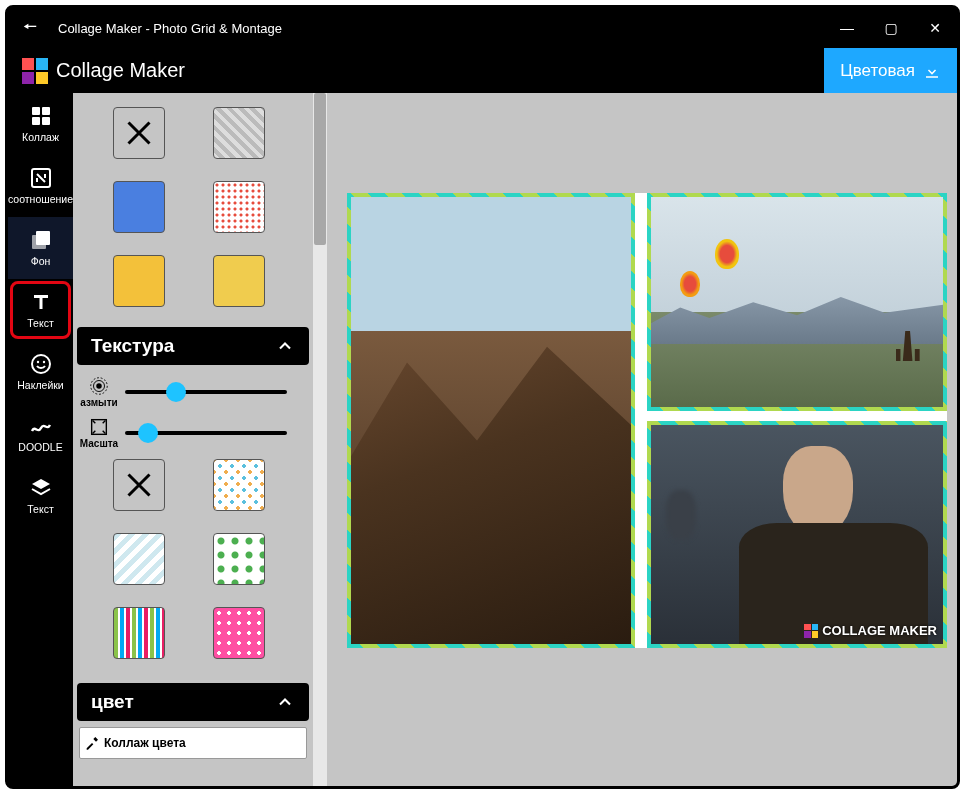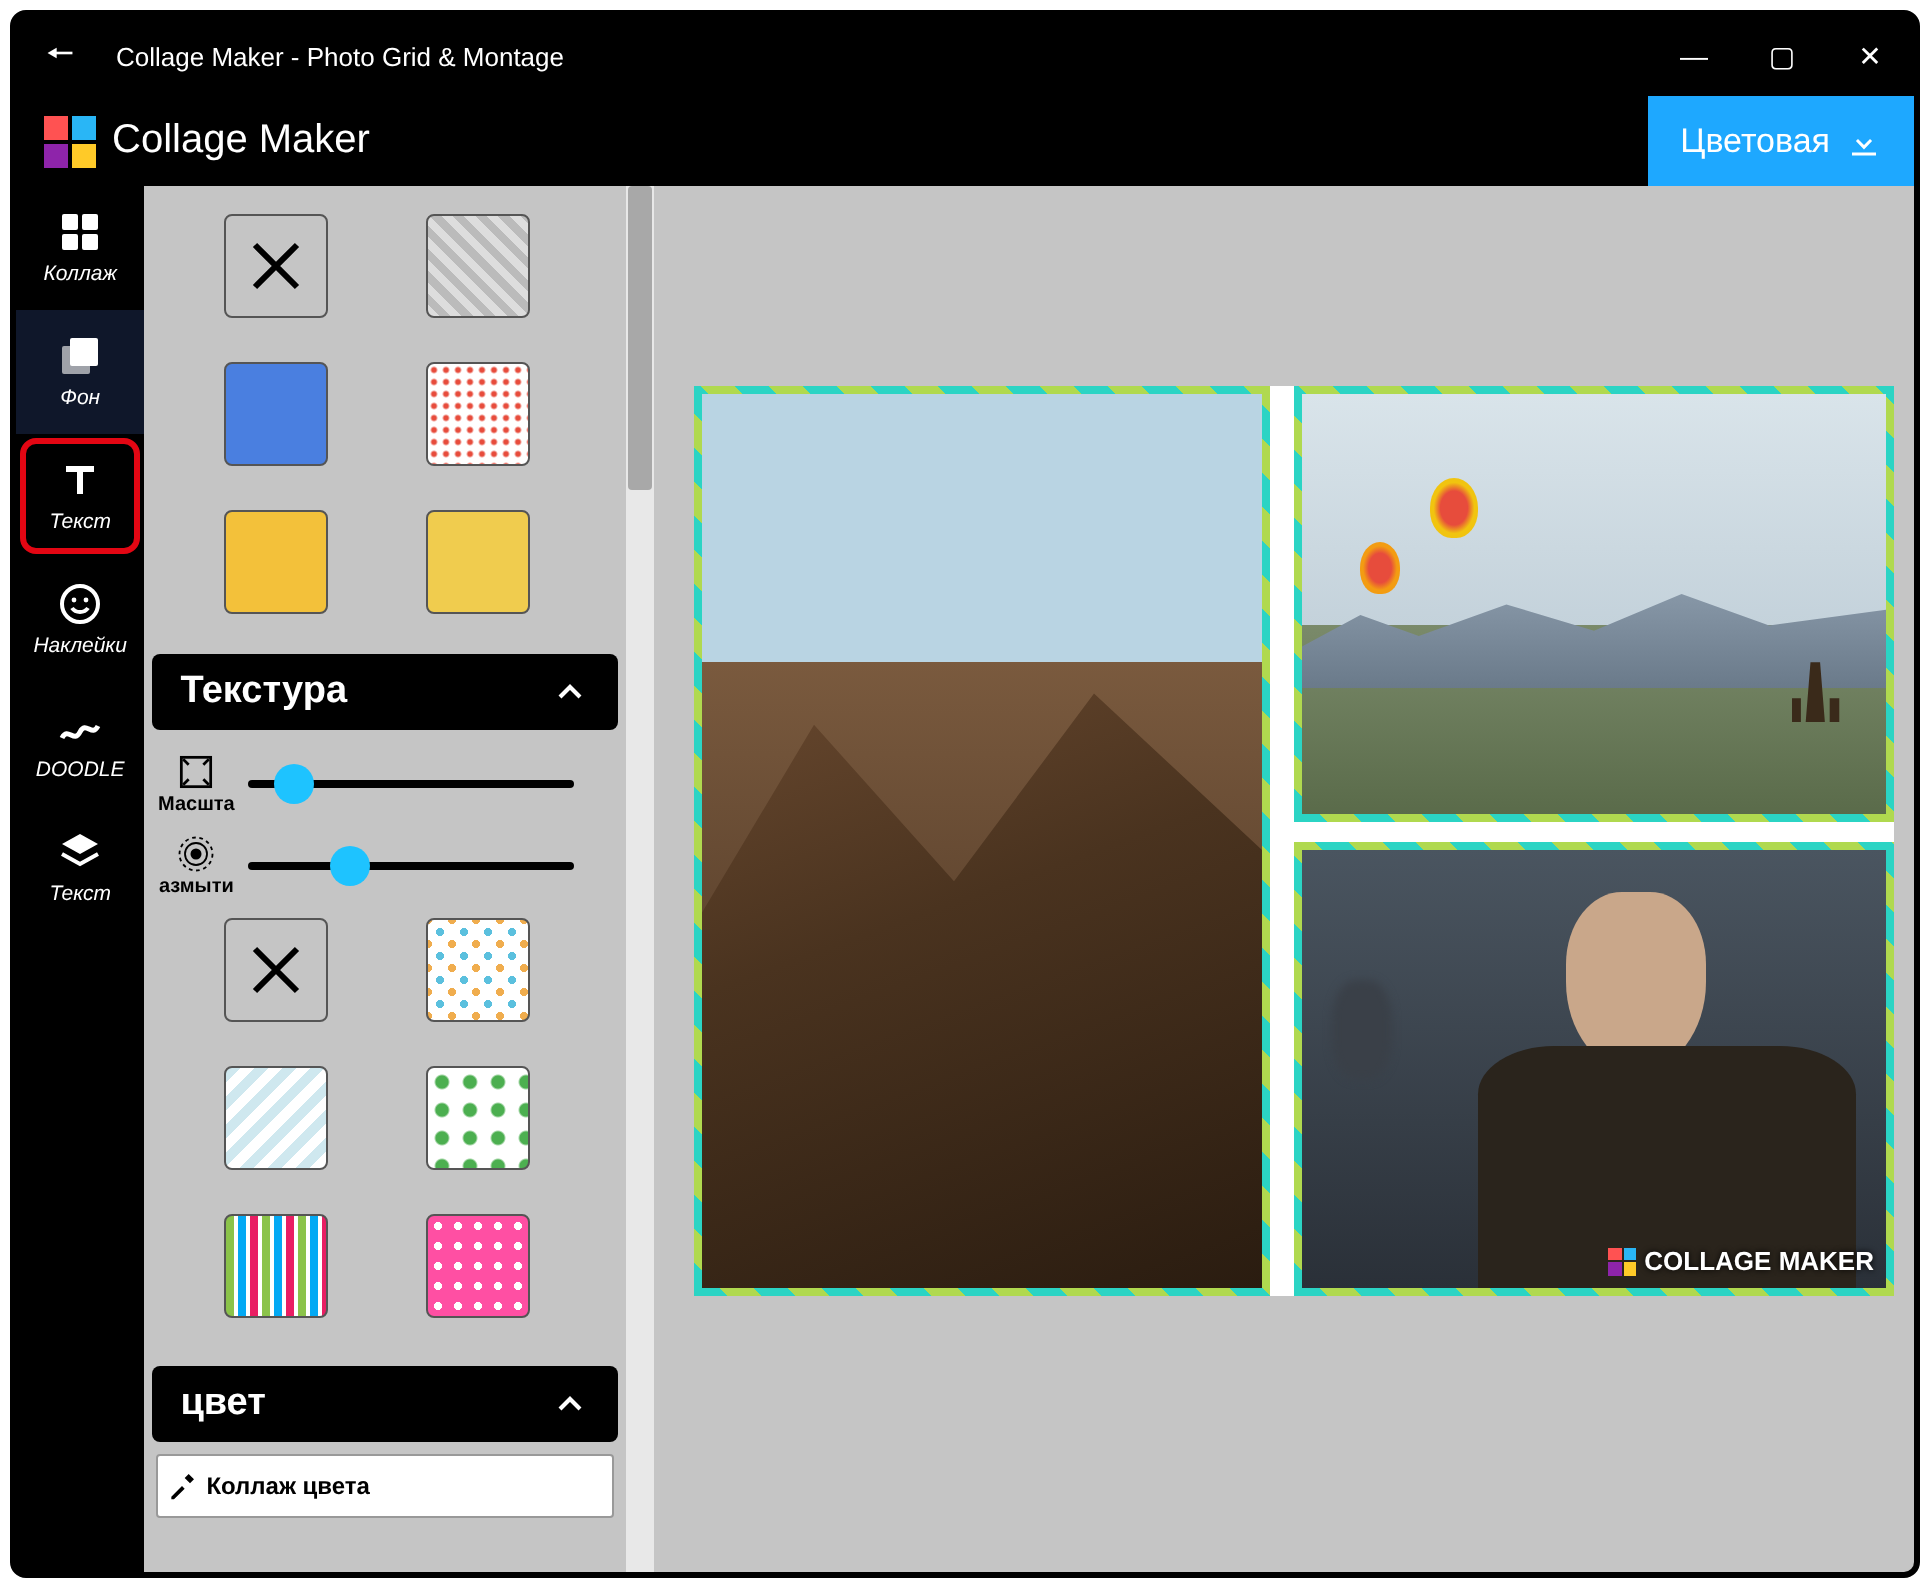--- a/index.html
+++ b/index.html
@@ -15,21 +15,21 @@
   .logo { display: flex; align-items: center; gap: 8px; padding-left: 14px; }
   .logo-icon { width: 26px; height: 26px; display: grid; grid-template-columns: 1fr 1fr; grid-template-rows: 1fr 1fr; gap: 2px; }
   .logo-icon span:nth-child(1){background:#ff5252;} .logo-icon span:nth-child(2){background:#29b6f6;} .logo-icon span:nth-child(3){background:#8e24aa;} .logo-icon span:nth-child(4){background:#ffca28;}
   .logo-text { font-size: 20px; font-weight: 300; }
   .savebtn { margin-left: auto; height: 100%; background: #1ea8ff; color: #fff; display: flex; align-items: center; gap: 8px; padding: 0 16px; font-size: 17px; cursor: pointer; }
   .savebtn svg { width: 18px; height: 18px; fill: #fff; }
 
   .body { flex: 1; display: flex; overflow: hidden; }
 
   .nav { width: 65px; background: #000; display: flex; flex-direction: column; }
-  .nav-item { color: #fff; display: flex; flex-direction: column; align-items: center; justify-content: center; gap: 4px; height: 62px; font-size: 10.5px; text-align: center; cursor: pointer; line-height: 1.1; font-style: italic; }
+  .nav-item { color: #fff; display: flex; flex-direction: column; align-items: center; justify-content: center; gap: 4px; height: 62px; font-size: 10.5px; text-align: center; cursor: pointer; line-height: 1.1; }
   .nav-item.active { background: #0f172a; }
   .nav-item.highlight { border: 3px solid #e30613; border-radius: 8px; margin: 2px; height: 58px; }
   .nav-ico { width: 24px; height: 24px; fill: #fff; }
 
   .panel { width: 258px; background: #c5c5c5; display: flex; flex-direction: column; overflow: hidden; }
   .swgrid { display: grid; grid-template-columns: 60px 60px; justify-content: space-evenly; row-gap: 22px; padding: 14px 0 20px; }
   .swatch { width: 52px; height: 52px; border-radius: 4px; border: 1px solid #555; cursor: pointer; }
 
   .sechead { background: #000; color: #fff; display: flex; align-items: center; justify-content: space-between; padding: 8px 14px; font-size: 19px; border-radius: 4px; margin: 0 4px; cursor: pointer; }
   .sechead svg { width: 20px; height: 20px; stroke:#fff; stroke-width:2.5; fill:none; }
@@ -91,20 +91,27 @@
 
     <div class="nav">
       <div class="nav-item">
         <svg class="nav-ico" viewBox="0 0 24 24">
             <rect x="3" y="3" width="8" height="8" rx="1"></rect>
             <rect x="13" y="3" width="8" height="8" rx="1"></rect>
             <rect x="3" y="13" width="8" height="8" rx="1"></rect>
             <rect x="13" y="13" width="8" height="8" rx="1"></rect>
           </svg>
         <span>Коллаж</span>
+      </div>
+      <div class="nav-item">
+        <svg class="nav-ico" viewBox="0 0 24 24">
+            <rect x="3" y="3" width="18" height="18" rx="2" fill="none" stroke="#fff" stroke-width="2"></rect>
+            <path d="M8 8l8 8M8 16l0-4M16 8l0 4" stroke="#fff" stroke-width="2" fill="none"></path>
+          </svg>
+        <span>соотношение</span>
       </div>
       <div class="nav-item active">
         <svg class="nav-ico" viewBox="0 0 24 24">
             <rect x="7" y="3" width="14" height="14" rx="1"></rect>
             <rect x="3" y="7" width="14" height="14" rx="1" fill="#fff" opacity="0.6"></rect>
           </svg>
         <span>Фон</span>
       </div>
       <div class="nav-item highlight">
         <svg class="nav-ico" viewBox="0 0 24 24">
@@ -153,47 +160,47 @@
           </div>
 
           <div class="sechead">
             <span>Текстура</span>
             <svg viewBox="0 0 24 24">
                 <path d="M6 15l6-6 6 6"></path>
               </svg>
           </div>
 
           <div class="sliders">
-            <div class="srow">
-              <div class="sicon">
-                <svg viewBox="0 0 24 24">
-                    <rect x="4" y="4" width="16" height="16" fill="none" stroke="#000" stroke-width="1.5"></rect>
-                    <path d="M8 8l-3-3M16 8l3-3M8 16l-3 3M16 16l3 3" stroke="#000" stroke-width="1.5"></path>
-                  </svg>
-                <span>Масшта</span>
-              </div>
-              <div class="track">
-                  <div class="thumb" style="left:8%;"></div>
-                </div>
-            </div>
             <div class="srow">
               <div class="sicon">
                 <svg viewBox="0 0 24 24">
                     <circle cx="12" cy="12" r="3" fill="#000"></circle>
                     <g stroke="#000">
                       <circle cx="12" cy="12" r="6" fill="none"></circle>
                       <circle cx="12" cy="12" r="9" fill="none" stroke-dasharray="2 2"></circle>
                     </g>
                   </svg>
                 <span>азмыти</span>
               </div>
               <div class="track">
                   <div class="thumb" style="left:25%;"></div>
                 </div>
             </div>
+            <div class="srow">
+              <div class="sicon">
+                <svg viewBox="0 0 24 24">
+                    <rect x="4" y="4" width="16" height="16" fill="none" stroke="#000" stroke-width="1.5"></rect>
+                    <path d="M8 8l-3-3M16 8l3-3M8 16l-3 3M16 16l3 3" stroke="#000" stroke-width="1.5"></path>
+                  </svg>
+                <span>Масшта</span>
+              </div>
+              <div class="track">
+                  <div class="thumb" style="left:8%;"></div>
+                </div>
+            </div>
           </div>
 
           <div class="swgrid" style="padding-top:6px;">
             <div class="swatch" style="background:#c5c5c5;display:flex;align-items:center;justify-content:center;">
                 <svg width="36" height="36" viewBox="0 0 24 24">
                   <path d="M5 5l14 14M19 5L5 19" stroke="#000" stroke-width="2"></path>
                 </svg>
               </div>
             <div class="swatch" style="background:#fff;background-image:radial-gradient(#5bc0de 2px,transparent 2px),radial-gradient(#f0ad4e 2px,transparent 2px);background-size:12px 12px;background-position:0 0,6px 6px;"></div>
             <div class="swatch" style="background:repeating-linear-gradient(135deg,#cfe8ef 0 5px,#fff 5px 10px);"></div>

